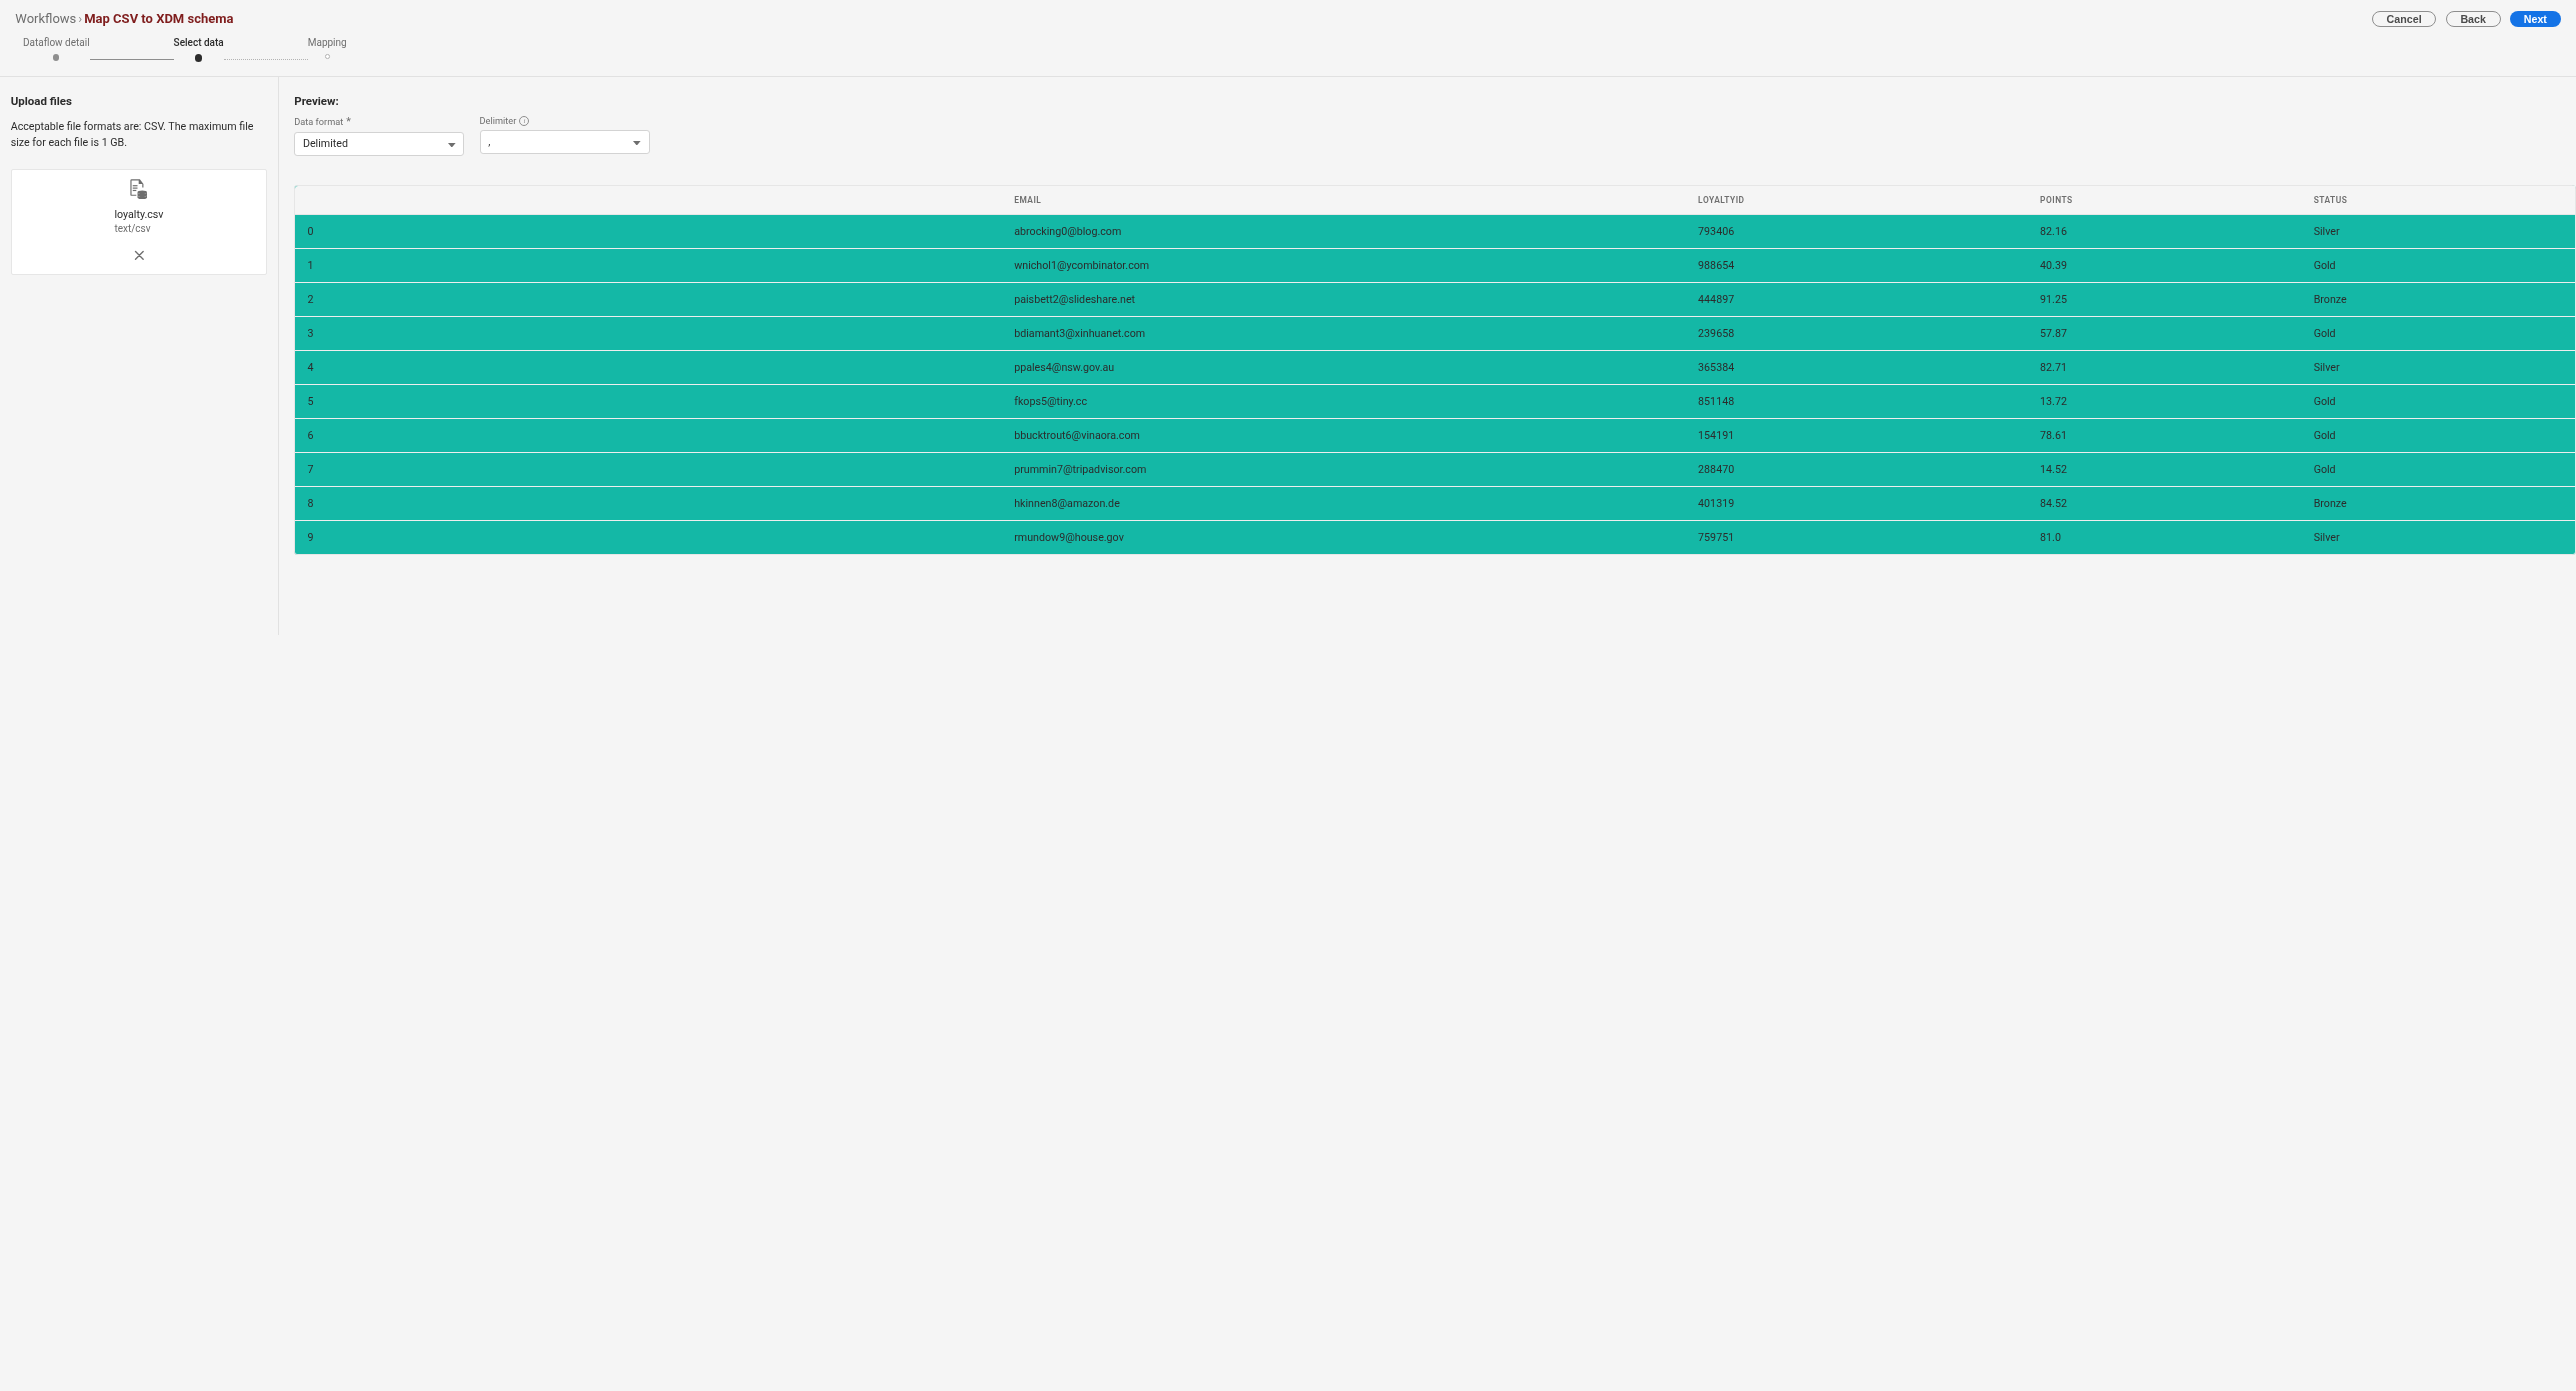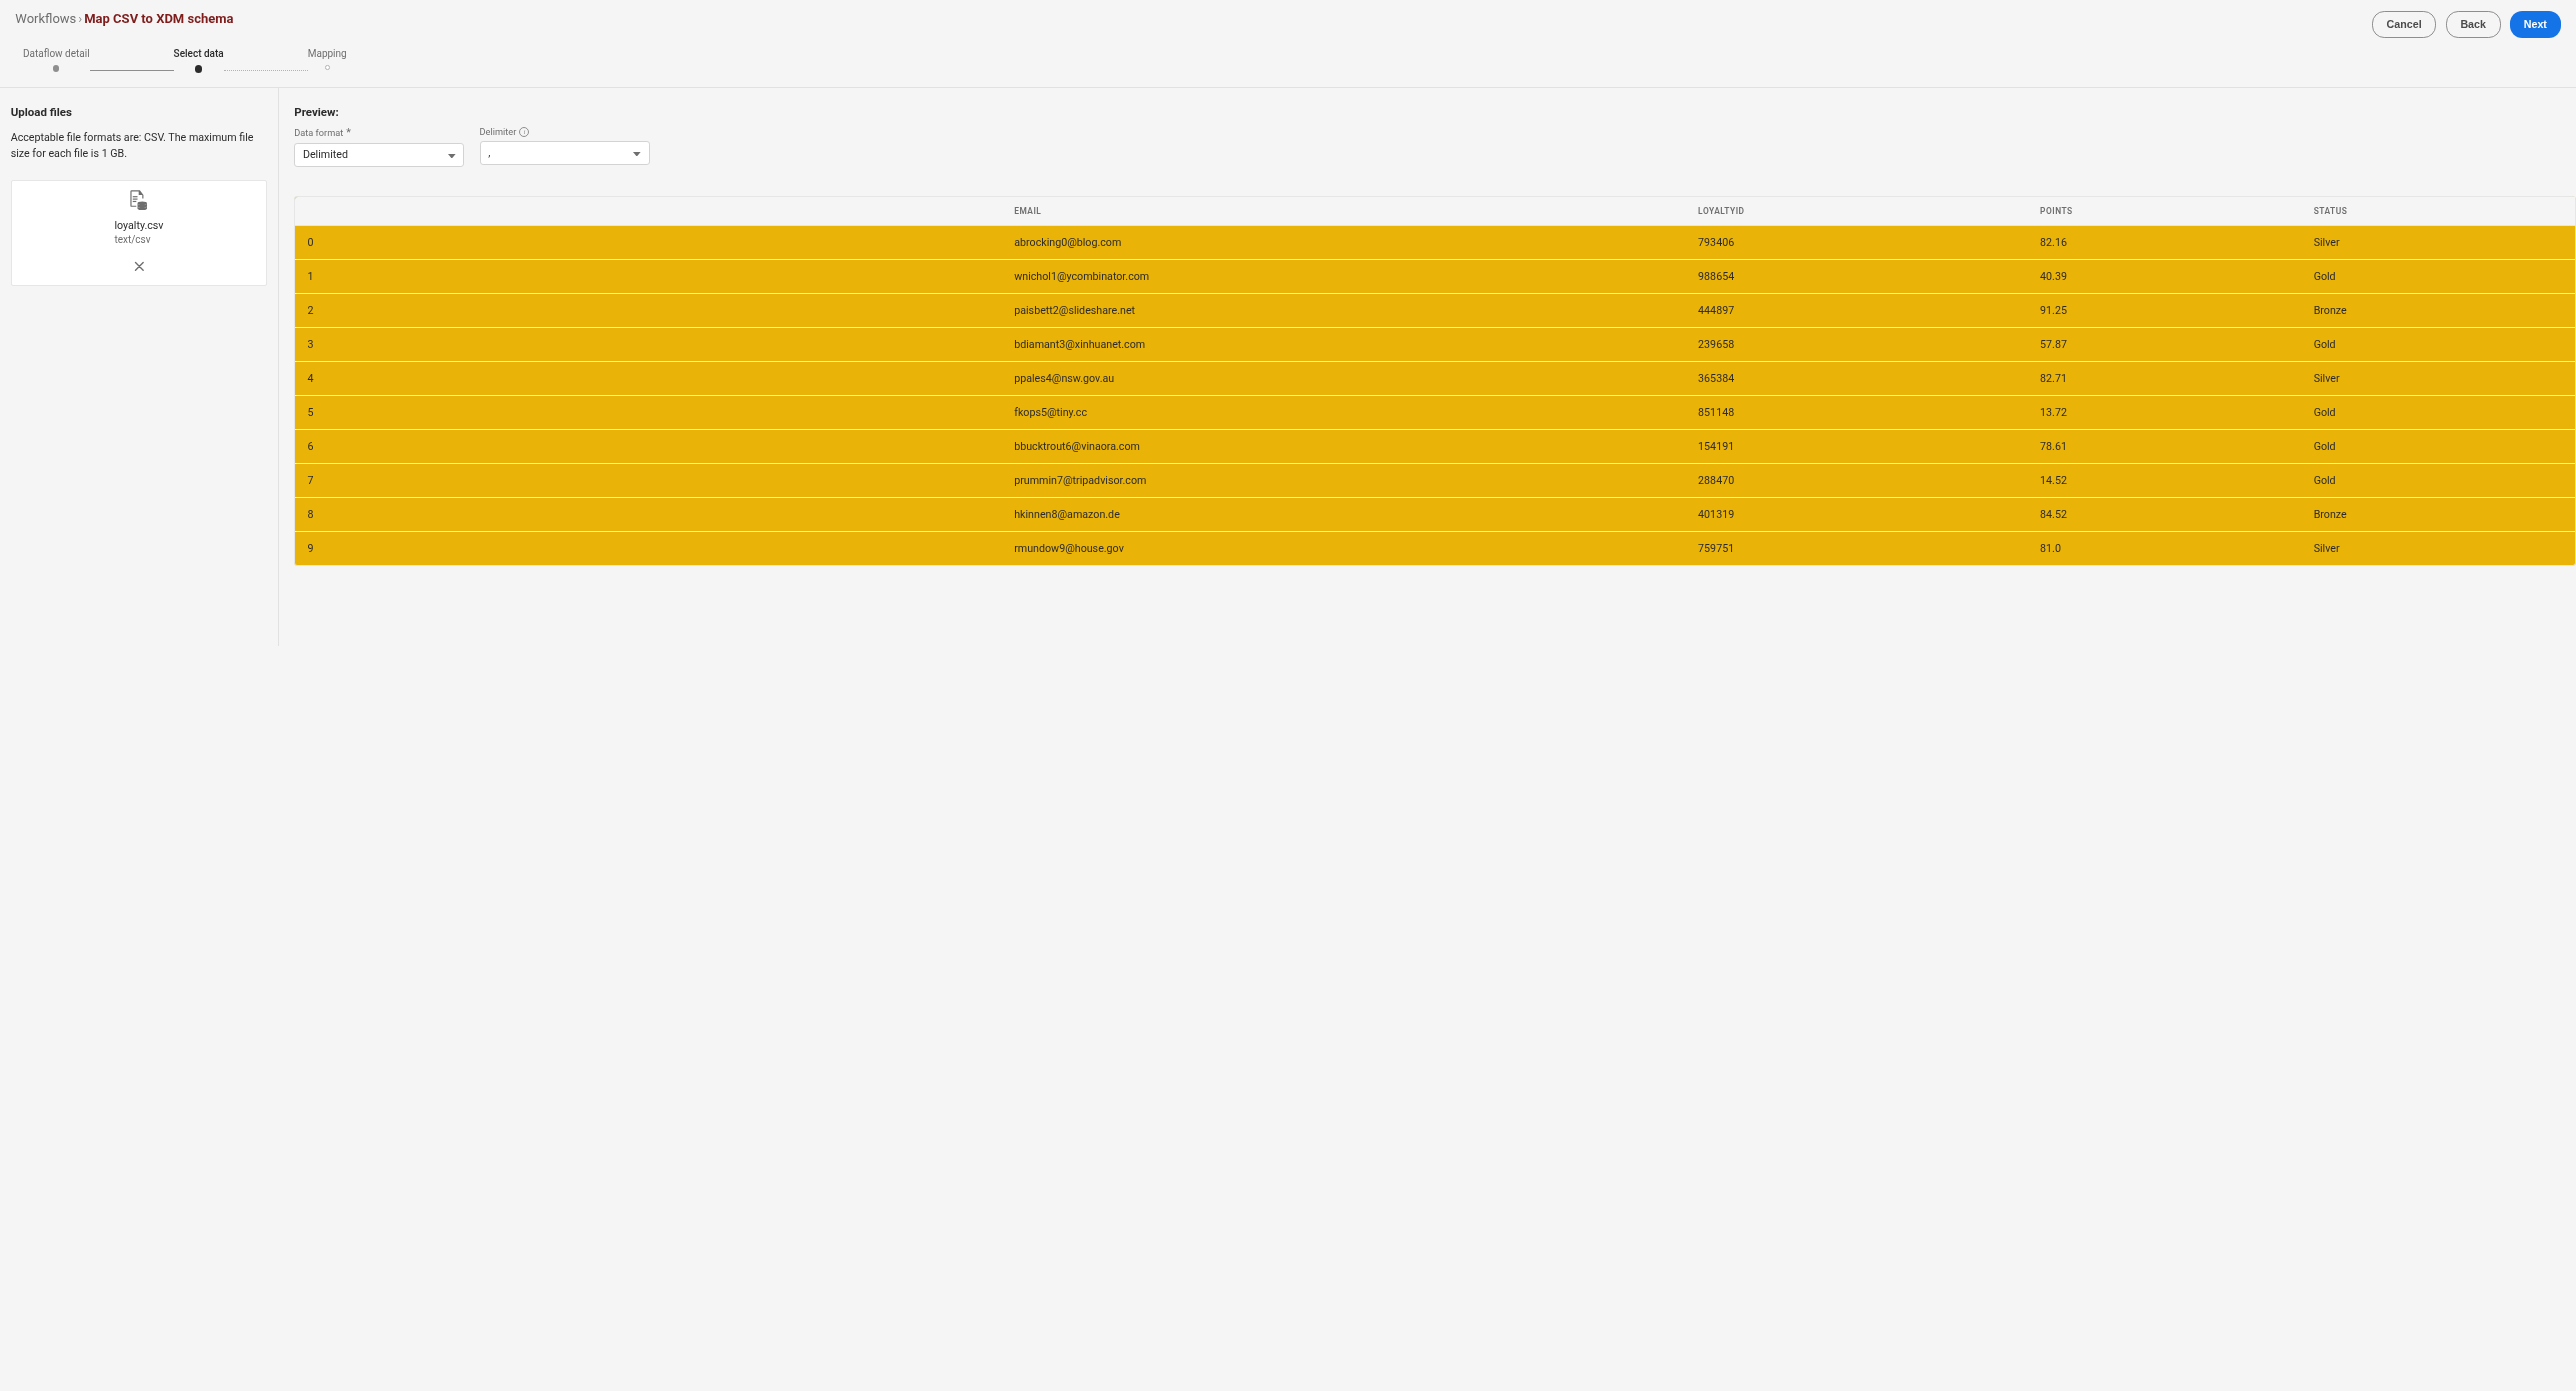--- a/index.html
+++ b/index.html
@@ -33,21 +33,21 @@
     }
     .breadcrumb-current {
       font-weight: 700;
       color: #7f1d1d;
     }
     .action-buttons {
       display: flex;
       gap: 9.2px;
     }
     .btn {
-      height: 27px;
+      height: 16px;
       padding: 0 13.8px;
       border-radius: 12.2px;
       font-size: 10.7px;
       font-weight: 600;
       cursor: pointer;
       border: none;
       display: inline-flex;
       align-items: center;
       justify-content: center;
     }
@@ -220,21 +220,21 @@
       font-style: italic;
       font-family: serif;
     }
     .sample-heading {
       font-size: 11.5px;
       font-weight: 700;
       margin-bottom: 7.6px;
     }
     .data-table {
       width: 100%;
-      background: #eab308;
+      background: #14b8a6;
       border: 0.8px solid #e6e6e6;
       border-radius: 3.1px;
       border-collapse: separate;
       border-spacing: 0;
     }
     .data-table thead th {
       text-align: left;
       font-size: 8.4px;
       font-weight: 600;
       letter-spacing: 0.06em;

